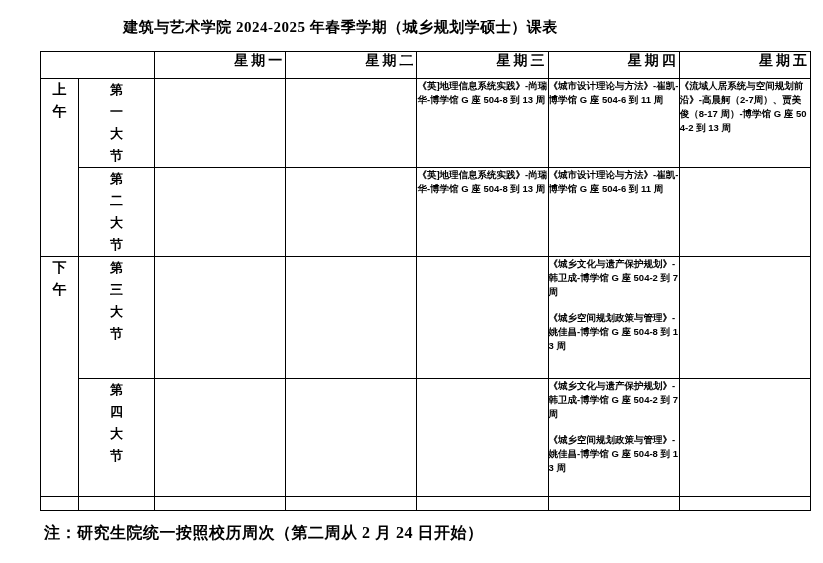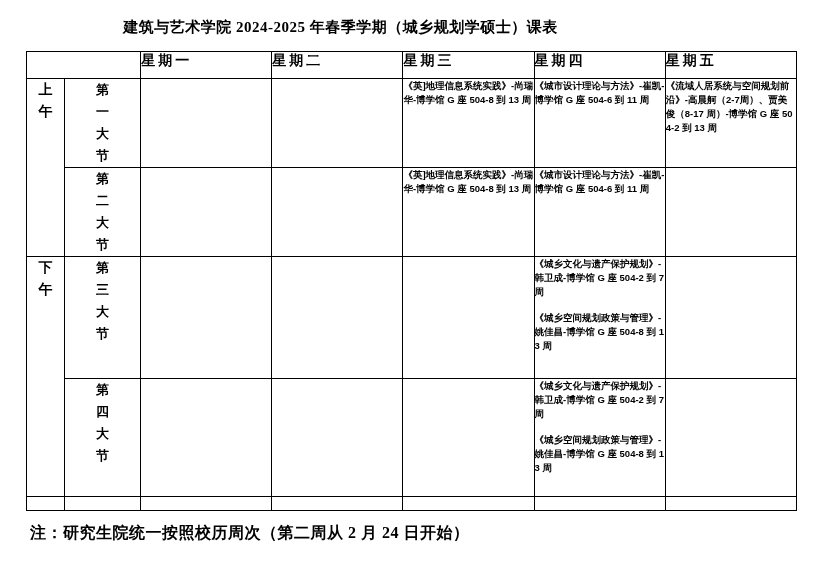--- a/index.html
+++ b/index.html
@@ -12,21 +12,21 @@
     background: #ffffff;
     font-family: "Liberation Sans", sans-serif;
     color: #000000;
     overflow: hidden;
   }
   .page {
     position: relative;
     width: 681px;
     height: 563px;
     box-sizing: border-box;
-    padding: 0 26px;
+    padding: 0 40px;
   }
   .doc-title {
     text-align: center;
     font-family: "Liberation Serif", serif;
     font-size: 15px;
     font-weight: bold;
     letter-spacing: 0.5px;
     padding-top: 18px;
     padding-bottom: 14px;
   }
@@ -36,21 +36,21 @@
     table-layout: fixed;
   }
   table.schedule th,
   table.schedule td {
     border: 1px solid #000000;
     vertical-align: top;
     padding: 0;
   }
   th.dayhead {
     height: 26px;
-    text-align: left;
+    text-align: right;
     vertical-align: middle;
     font-family: "Liberation Serif", serif;
     font-size: 14px;
     font-weight: bold;
     letter-spacing: 3px;
   }
   .col-ampm { width: 38px; }
   .col-period { width: 76px; }
   .col-day { width: 131px; }
 

